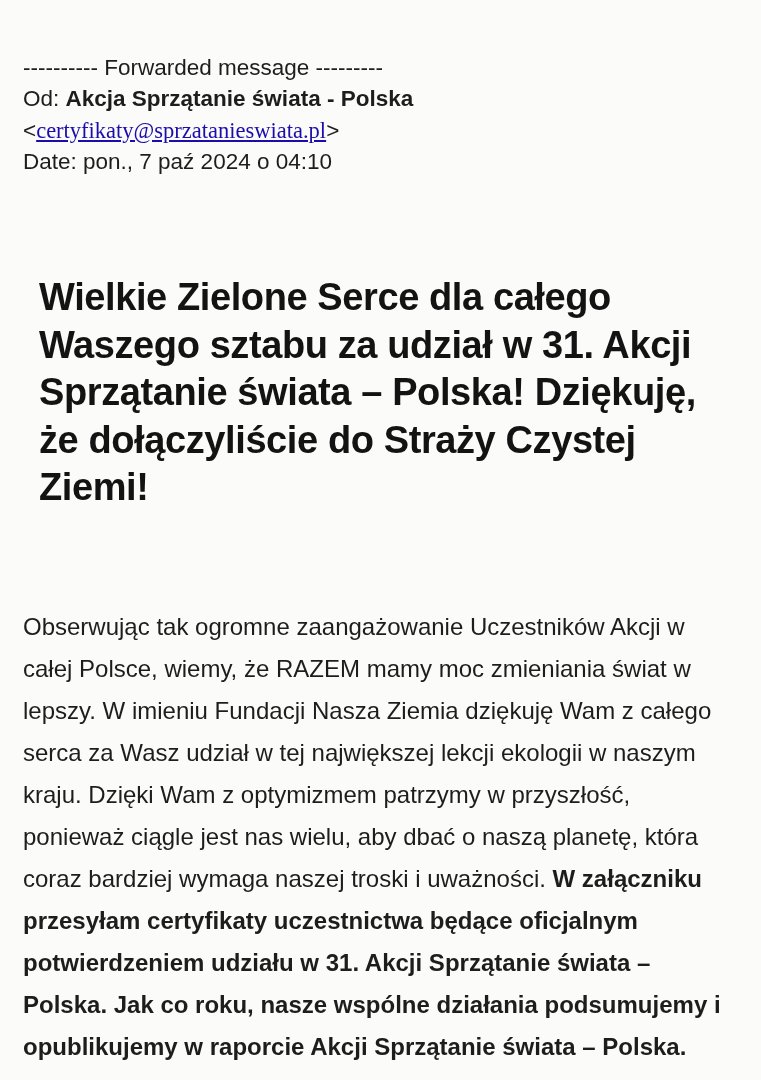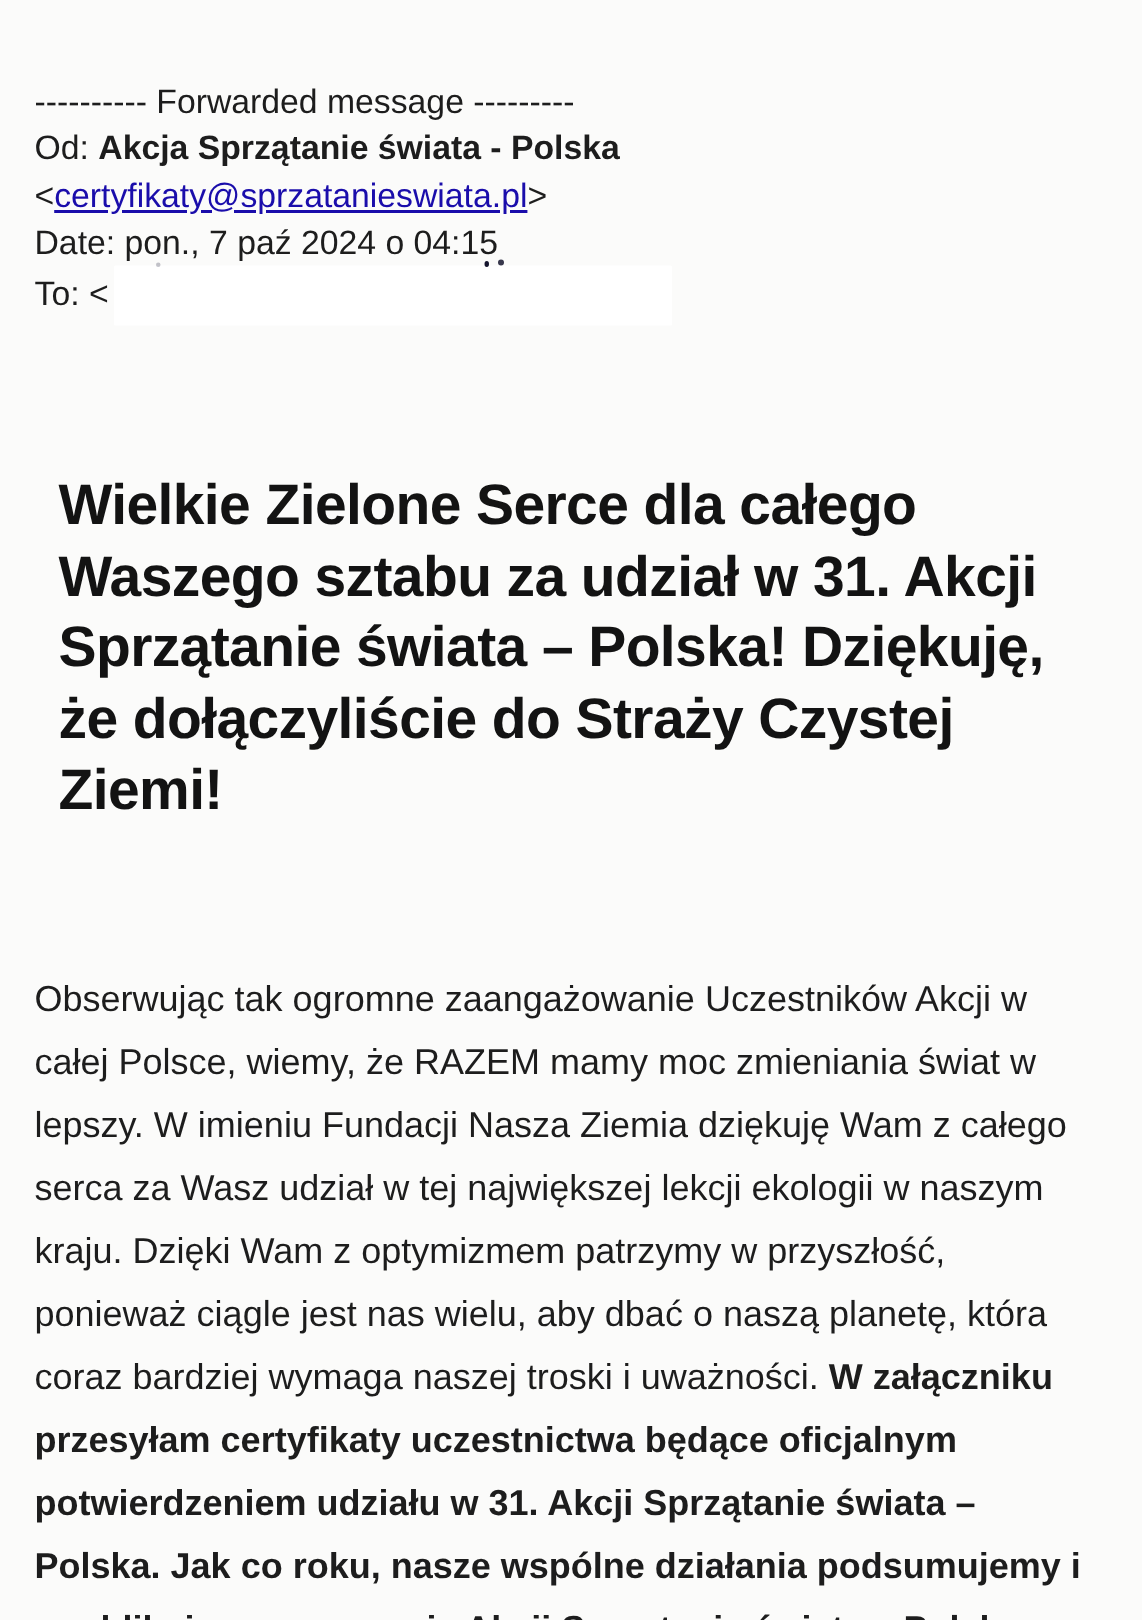--- a/index.html
+++ b/index.html
@@ -19,20 +19,21 @@
   .fwd-header {
     font-size: 22.5px;
     line-height: 31.3px;
     color: #1d1d1d;
   }
   .fwd-header .from-name { font-weight: bold; }
   .fwd-header a.email-link {
     color: #1a0dab;
     text-decoration: underline;
     cursor: pointer;
+    font-family: Liberation Serif, serif;
   }
   .to-line { position: relative; }
   .redaction-box {
     display: inline-block;
     position: relative;
     width: 372px;
     height: 40px;
     margin-left: 4px;
     vertical-align: -14px;
     background: #ffffff;
@@ -74,24 +75,23 @@
 <div class="page">
   <div class="content">
 
     <div class="fwd-header">
       <div class="hdr-line">---------- Forwarded message ---------</div>
 
       <div class="hdr-line"><span>Od: </span><span class="from-name">Akcja Sprzątanie świata - Polska</span></div>
 
       <div class="hdr-line"><span>&lt;</span><a class="email-link">certyfikaty@sprzatanieswiata.pl</a><span>&gt;</span></div>
 
-      <div class="hdr-line">Date: pon., 7 paź 2024 o 04:15</div>
+      <div class="hdr-line">Date: pon., 7 paź 2024 o 04:10</div>
 
 
-      <div class="hdr-line to-line"><span>To: &lt;</span><span class="redaction-box"><span class="redaction-dot dot-a"></span><span class="redaction-dot dot-b"></span><span class="redaction-dot dot-c"></span></span></div>
     </div>
 
     <h1 class="main-heading">Wielkie Zielone Serce dla całego Waszego sztabu za udział w 31. Akcji Sprzątanie świata – Polska! Dziękuję, że dołączyliście do Straży Czystej Ziemi!</h1>
 
     <p class="body-paragraph"><span>Obserwując tak ogromne zaangażowanie Uczestników Akcji w całej Polsce, wiemy, że RAZEM mamy moc zmieniania świat w lepszy. W imieniu Fundacji Nasza Ziemia dziękuję Wam z całego serca za Wasz udział w tej największej lekcji ekologii w naszym kraju. Dzięki Wam z optymizmem patrzymy w przyszłość, ponieważ ciągle jest nas wielu, aby dbać o naszą planetę, która coraz bardziej wymaga naszej troski i uważności. </span><span class="bold-part">W załączniku przesyłam certyfikaty uczestnictwa będące oficjalnym potwierdzeniem udziału w 31. Akcji Sprzątanie świata – Polska. Jak co roku, nasze wspólne działania podsumujemy i opublikujemy w raporcie Akcji Sprzątanie świata – Polska.</span></p>
 
   </div>
 </div>
 
 </body></html>

